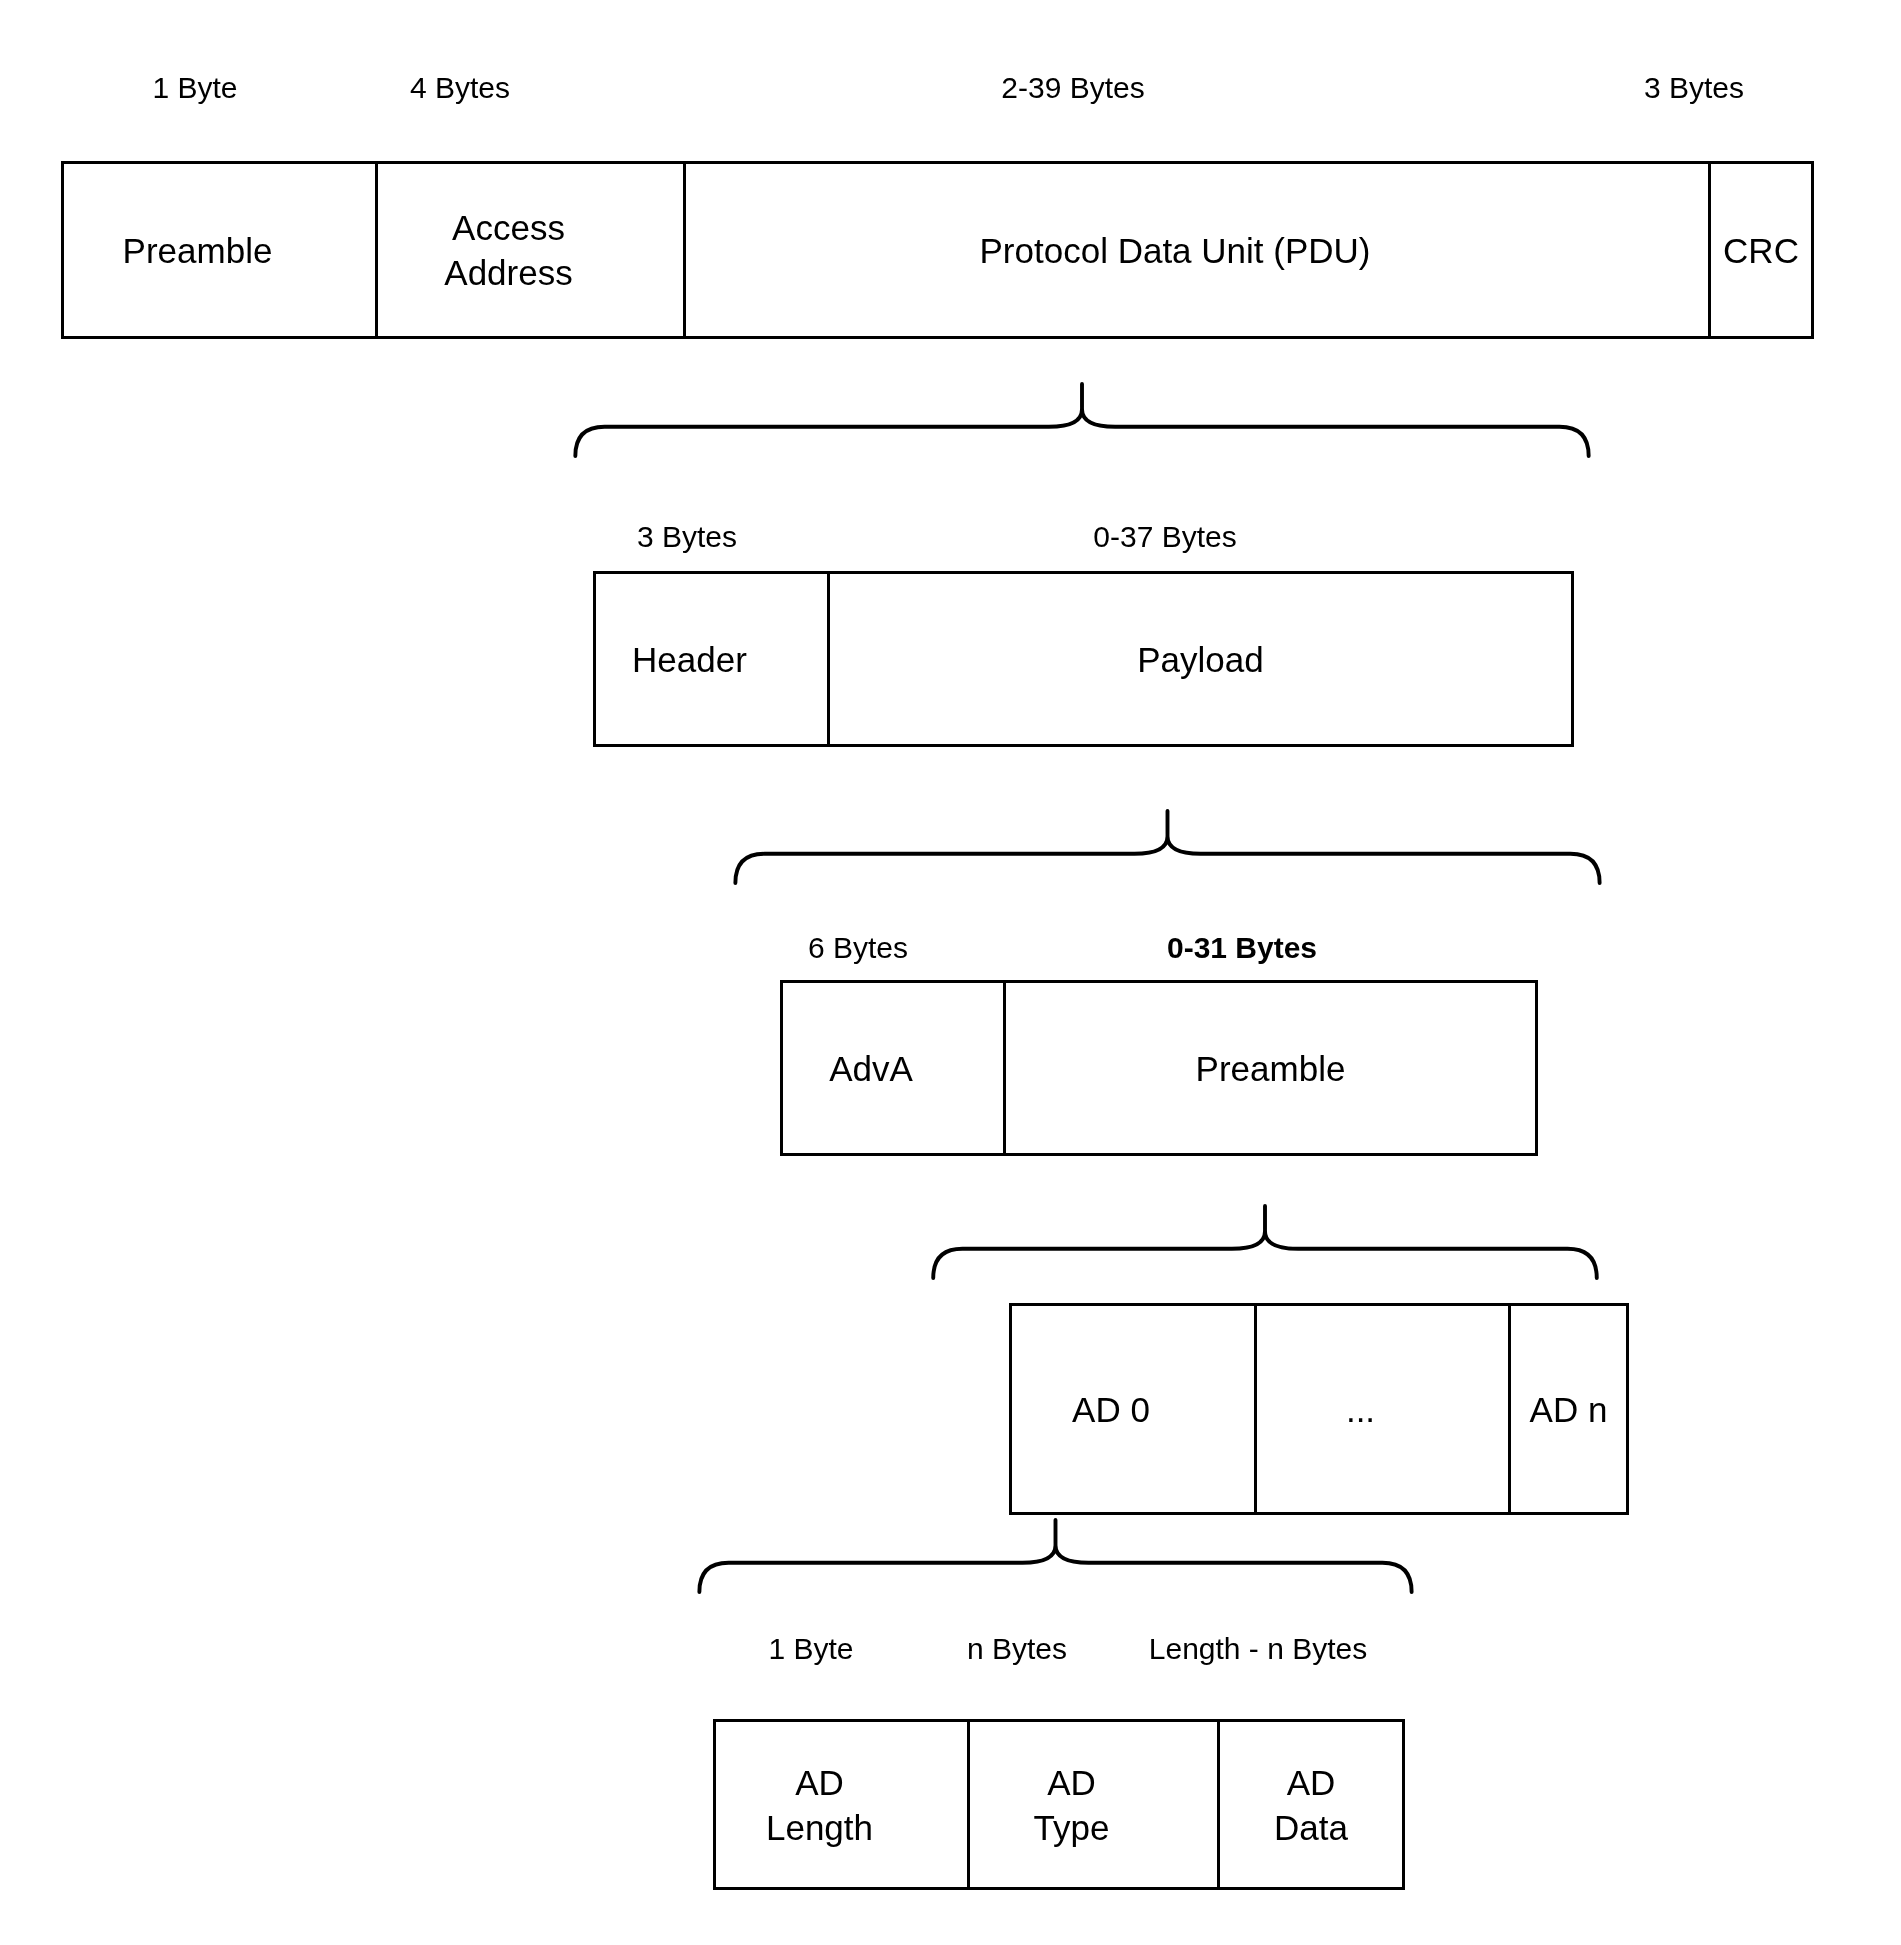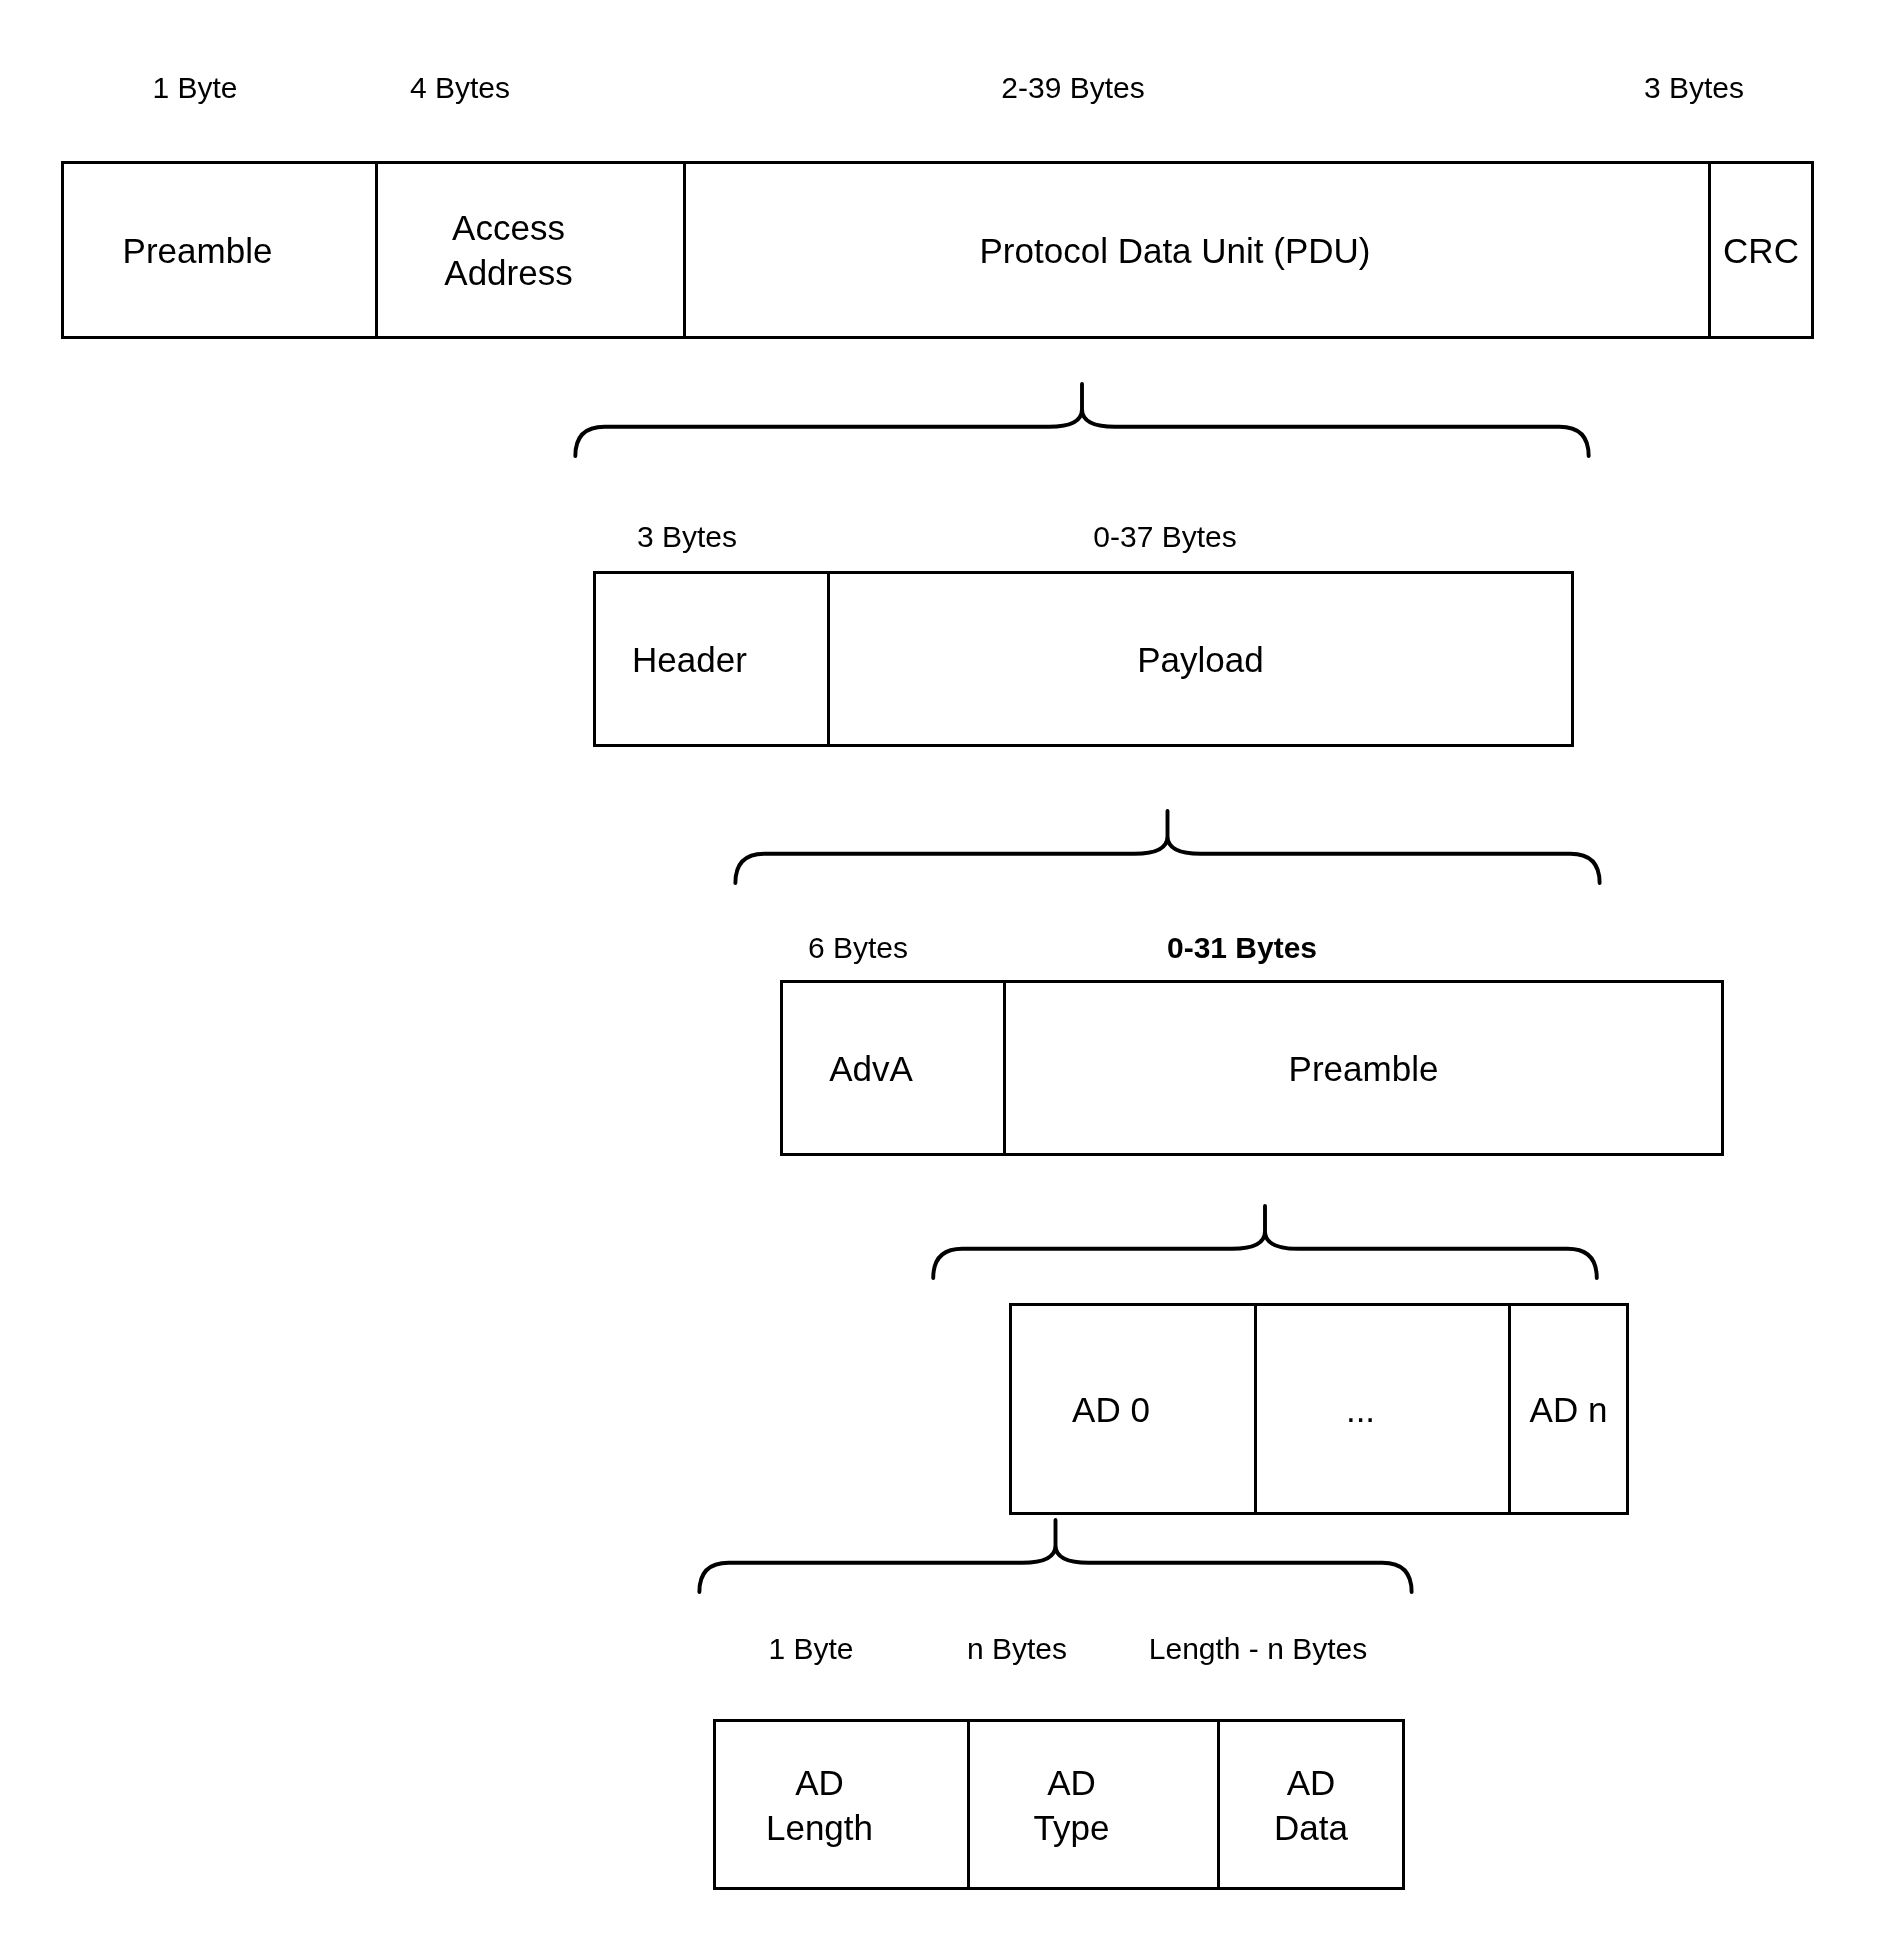--- a/index.html
+++ b/index.html
@@ -72,21 +72,21 @@
     <div class="cell grow">Payload</div>
   </div>
 
   <svg class="brace" style="left:733px;top:809px;" width="869" height="76" viewBox="0 0 891 78">
       <path d="M 2 76 Q 2 46 32 46 L 411.5 46 Q 445.5 46 445.5 28 Q 445.5 46 479.5 46 L 859 46 Q 889 46 889 76 M 445.5 28 L 445.5 2"></path>
     </svg>
 
   <div class="size-label" style="left:858px;top:926px;">6 Bytes</div>
   <div class="size-label" style="left:1242px;top:926px;font-weight:bold;">0-31 Bytes</div>
 
-  <div class="row-box" style="left:780px;top:980px;width:944px;height:176px;">
+  <div class="row-box" style="left:780px;top:980px;width:758px;height:176px;">
     <div class="cell" style="width:176px;">AdvA</div>
     <div class="cell grow">Preamble</div>
   </div>
 
   <svg class="brace" style="left:931px;top:1204px;" width="668" height="76" viewBox="0 0 685 78">
       <path d="M 2 76 Q 2 46 32 46 L 308.5 46 Q 342.5 46 342.5 28 Q 342.5 46 376.5 46 L 653 46 Q 683 46 683 76 M 342.5 28 L 342.5 2"></path>
     </svg>
 
   <div class="row-box" style="left:1009px;top:1303px;width:620px;height:212px;">
     <div class="cell" style="width:198px;">AD 0</div>

